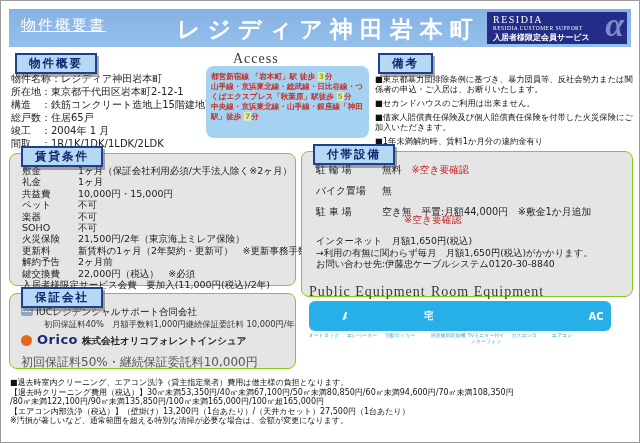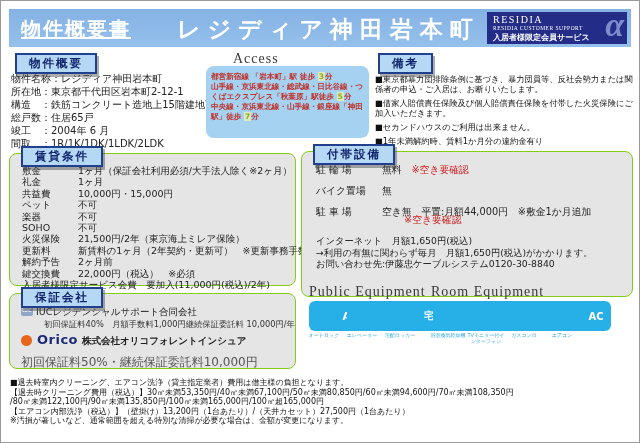--- a/index.html
+++ b/index.html
@@ -1,21 +1,21 @@
 <!DOCTYPE html>
 <html><head>
 <meta charset="utf-8">
 <style>
   html,body{margin:0;padding:0;}
   .page{position:relative;width:640px;height:443px;background:#ffffff;border:1px solid #9a9a9a;
         box-sizing:border-box;overflow:hidden;font-family:"DejaVu Sans",sans-serif;color:#222;}
   
   .hdr{position:absolute;left:8px;top:8px;right:8px;height:38px;
        background:linear-gradient(180deg,#84b2e4,#95c0ec);}
-  .hdr-doc{position:absolute;left:12px;top:7px;font-size:20px;font-weight:bold;color:#fff;
+  .hdr-doc{position:absolute;left:12px;top:7px;font-size:15px;font-weight:normal;color:#fff;
            letter-spacing:2px;text-decoration:underline;}
   .hdr-title{position:absolute;left:168px;top:5px;font-size:23px;font-weight:bold;color:#fff;
              letter-spacing:7px;white-space:nowrap;}
   .logo{position:absolute;right:4px;top:3px;width:140px;height:32px;background:#232c86;
         color:#fff;overflow:hidden;}
   .logo-alpha{position:absolute;right:3px;top:-6px;font-family:"Liberation Serif",serif;
               font-style:italic;font-size:34px;color:#7d8ccc;font-weight:bold;}
   .logo-l1{position:absolute;left:6px;top:2px;font-family:"Liberation Serif",serif;
            font-size:10px;letter-spacing:1.5px;}
   .logo-l2{position:absolute;left:6px;top:13px;font-family:"Liberation Serif",serif;font-size:5.5px;letter-spacing:.5px;}
@@ -83,36 +83,36 @@
       <span class="logo-l3">入居者様限定会員サービス</span>
     </div>
   </div>
 
   <span class="badge" style="left:14px;top:52px;">物件概要</span>
   <div class="ov">
     <div>物件名称：レジディア神田岩本町</div>
     <div>所在地：東京都千代田区岩本町2-12-1</div>
     <div>構造　：鉄筋コンクリート造地上15階建地下1階付</div>
     <div>総戸数：住居65戸</div>
-    <div>竣工　：2004年 6 月</div>
+    <div>竣工　：2004年 1 月</div>
     <div>間取　：1R/1K/1DK/1LDK/2LDK</div>
   </div>
 
   <span class="serifhead" style="left:232px;top:50px;">Access</span>
   <div class="acc-box">
     <div class="acc-line"><span>都営新宿線 「岩本町」駅 徒歩 </span><span class="acc-min">3</span><span>分</span></div>
     <div class="acc-line"><span>山手線・京浜東北線・総武線・日比谷線・つくばエクスプレス「秋葉原」駅徒歩 </span><span class="acc-min">5</span><span>分</span></div>
     <div class="acc-line"><span>中央線・京浜東北線・山手線・銀座線「神田駅」徒歩 </span><span class="acc-min">7</span><span>分</span></div>
   </div>
 
   <span class="badge" style="left:377px;top:52px;">備考</span>
   <div class="rem">
     <div>■東京都暴力団排除条例に基づき、暴力団員等、反社会勢力または関係者の申込・ご入居は、お断りいたします。</div>
+    <div>■セカンドハウスのご利用は出来ません。</div>
     <div>■借家人賠償責任保険及び個人賠償責任保険を付帯した火災保険にご加入いただきます。</div>
-    <div>■セカンドハウスのご利用は出来ません。</div>
     <div>■1年未満解約時、賃料1か月分の違約金有り</div>
   </div>
 
   <span class="badge" style="left:20px;top:145px;">賃貸条件</span>
   <div class="box lease-box">
     <div class="lease-rows">
       <div><span class="ll">敷金</span><span>1ヶ月（保証会社利用必須/大手法人除く※2ヶ月）</span></div>
       <div><span class="ll">礼金</span><span>1ヶ月</span></div>
       <div><span class="ll">共益費</span><span>10,000円・15,000円</span></div>
       <div><span class="ll">ペット</span><span>不可</span></div>

